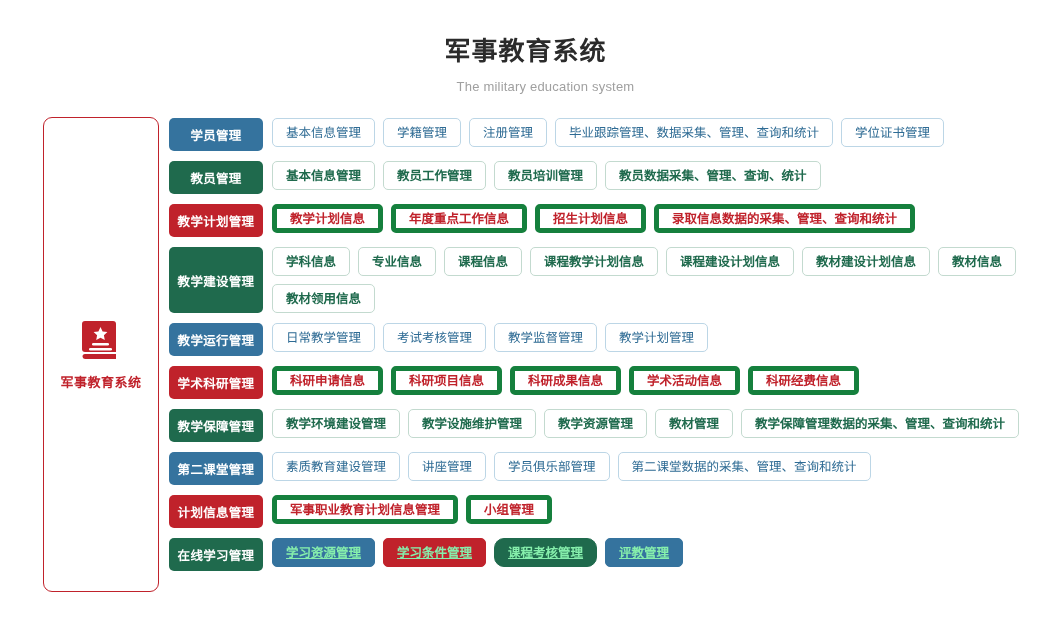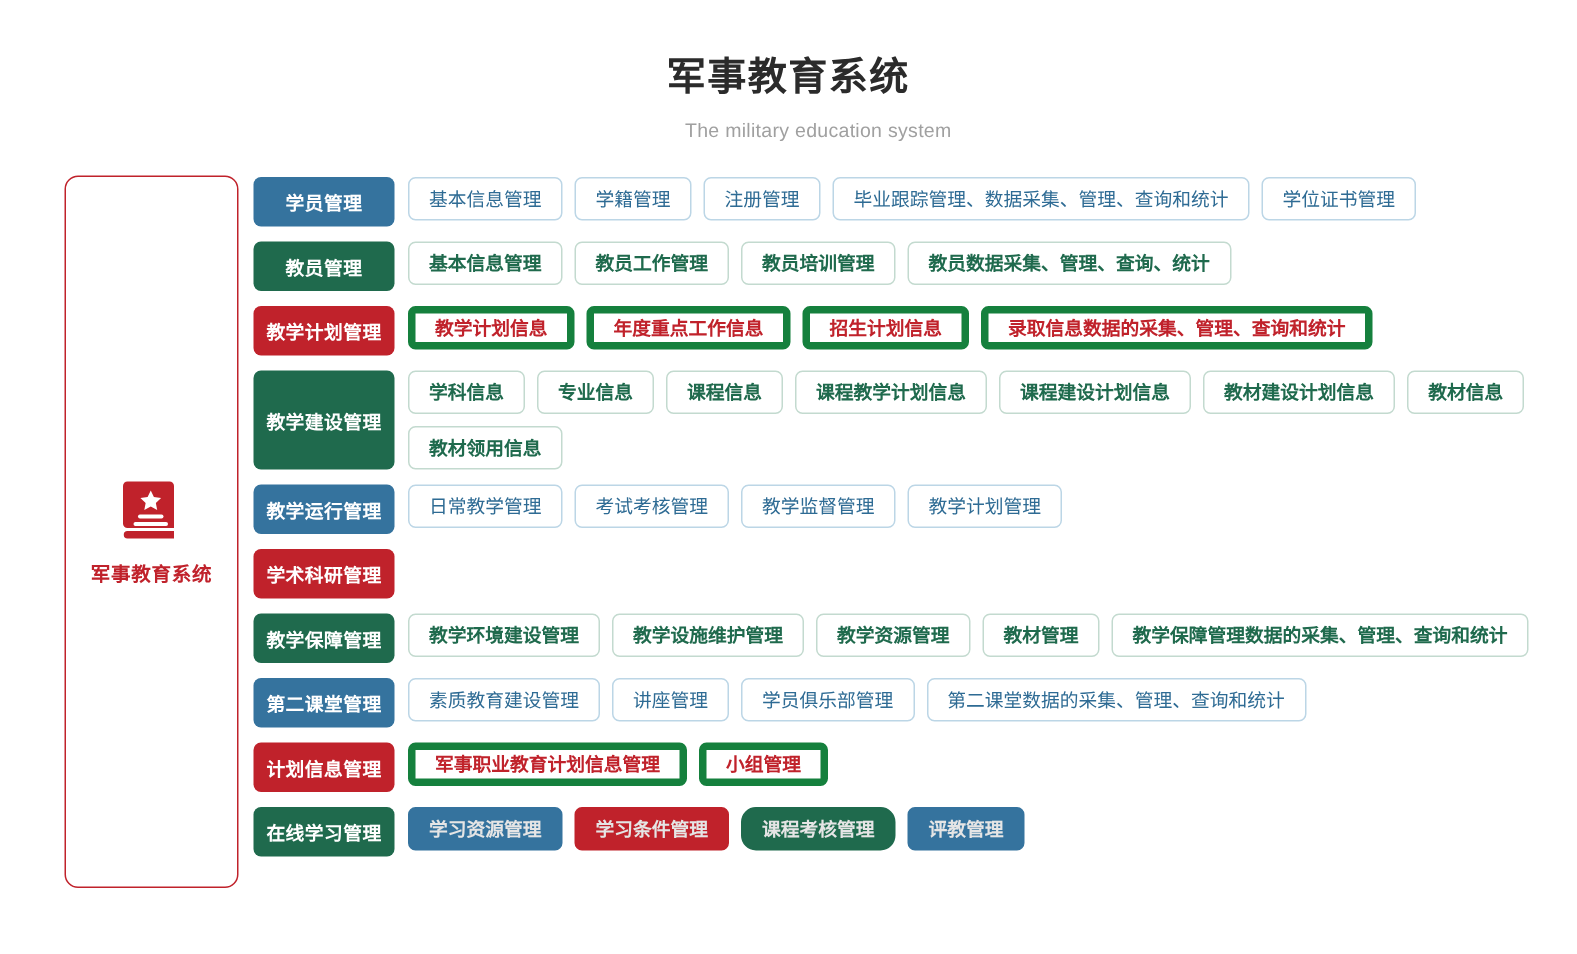--- a/index.html
+++ b/index.html
@@ -135,22 +135,23 @@
   }
   .chip.red {
     border: 5px solid #15803d;
     color: #c0222b;
     font-weight: bold;
   }
 
   
   .chip.solid {
     border: 1px solid transparent;
-    color: #e5e5e5;
-    font-weight: bold;
+    color: #86efac;
+    font-weight: bold;
+    text-decoration: underline;
   }
   .chip.solid.blue  { background: #35739e; border-color: #35739e; }
   .chip.solid.green { background: #1f6a4d; border-color: #1f6a4d; border-radius: 10px; }
   .chip.solid.red   { background: #c0222b; border-color: #c0222b; text-align: right; }
 
   
   .tree-row.tall .row-head { padding: 7px 2px; }
 </style>
 </head>
 <body>
@@ -221,20 +222,27 @@
         <div class="row-head blue">教学运行管理</div>
         <div class="row-children">
           <div class="chip blue">日常教学管理</div>
           <div class="chip blue">考试考核管理</div>
           <div class="chip blue">教学监督管理</div>
           <div class="chip blue">教学计划管理</div>
         </div>
       </div>
       <div class="tree-row">
         <div class="row-head red">学术科研管理</div>
+        <div class="row-children">
+          <div class="chip red">科研申请信息</div>
+          <div class="chip red">科研项目信息</div>
+          <div class="chip red">科研成果信息</div>
+          <div class="chip red">学术活动信息</div>
+          <div class="chip red">科研经费信息</div>
+        </div>
       </div>
       <div class="tree-row">
         <div class="row-head green">教学保障管理</div>
         <div class="row-children">
           <div class="chip green">教学环境建设管理</div>
           <div class="chip green">教学设施维护管理</div>
           <div class="chip green">教学资源管理</div>
           <div class="chip green">教材管理</div>
           <div class="chip green">教学保障管理数据的采集、管理、查询和统计</div>
         </div>

